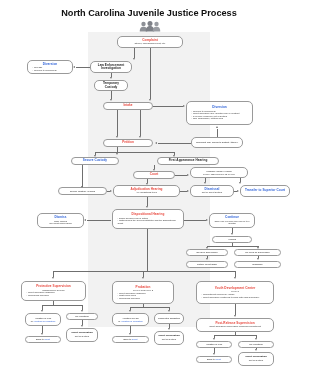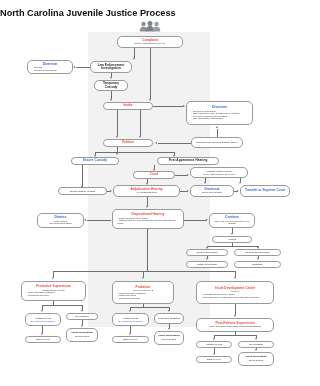--- a/index.html
+++ b/index.html
@@ -20,21 +20,21 @@
   }
   .t{font-size:3.1px;font-weight:bold;color:#e8443a;letter-spacing:.05px;}
   .t.blue{color:#2e62d8;}
   .t.black{color:#1b1b1b;}
   .sub{font-size:2.3px;color:#333;}
   .bul{font-size:2.3px;color:#333;text-align:left;padding-left:2.5px;}
   .bul i{font-style:normal;}
   .plain{font-size:2.5px;color:#1b1b1b;font-weight:bold;}
   .small{font-size:2.3px;color:#222;}
   .title{
-    position:absolute;left:0;right:0;top:8px;
+    position:absolute;left:0;right:0;top:8px;text-align:center;
     font-size:9.2px;font-weight:bold;color:#111;
     font-family:"Liberation Sans","DejaVu Sans",sans-serif;
   }
   .ln{position:absolute;background:#6f6f6f;}
   .lnv{width:0.7px;}
   .lnh{height:0.7px;}
   .ar{position:absolute;width:0;height:0;}
   .ar-d{border-left:1.6px solid transparent;border-right:1.6px solid transparent;border-top:2.3px solid #6f6f6f;}
   .ar-u{border-left:1.6px solid transparent;border-right:1.6px solid transparent;border-bottom:2.3px solid #6f6f6f;}
   .ar-l{border-top:1.6px solid transparent;border-bottom:1.6px solid transparent;border-right:2.3px solid #6f6f6f;}

